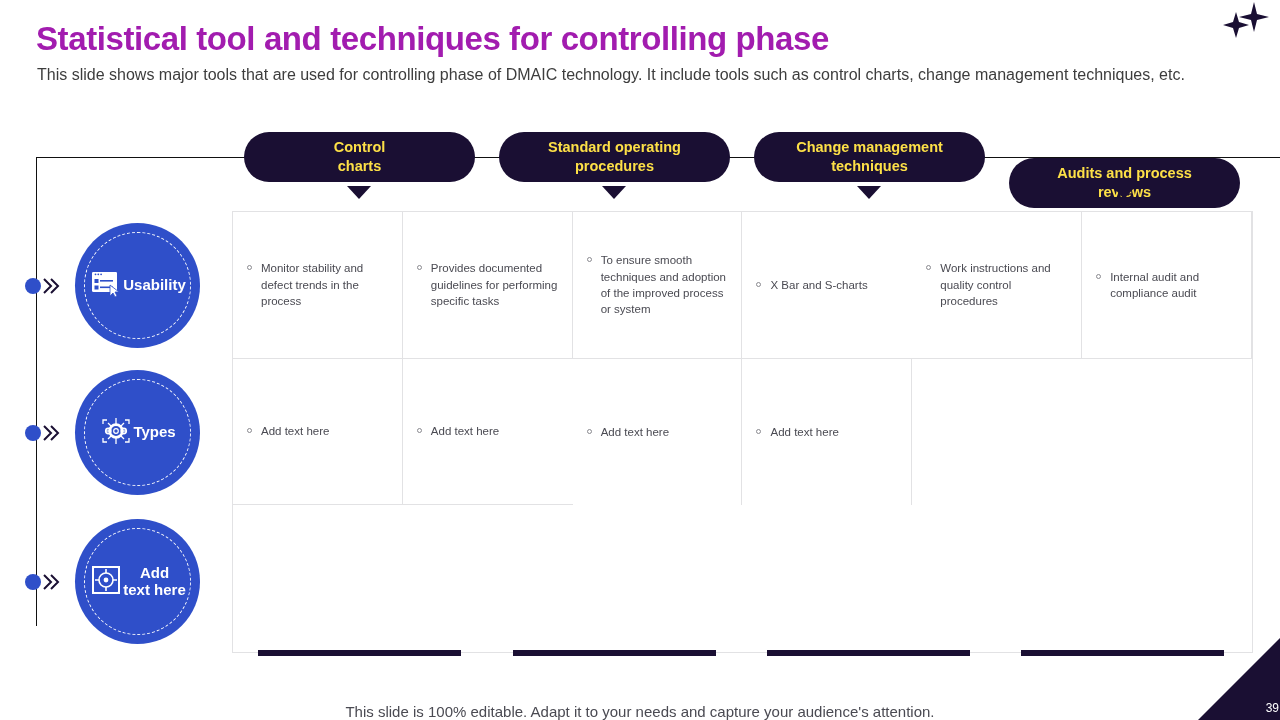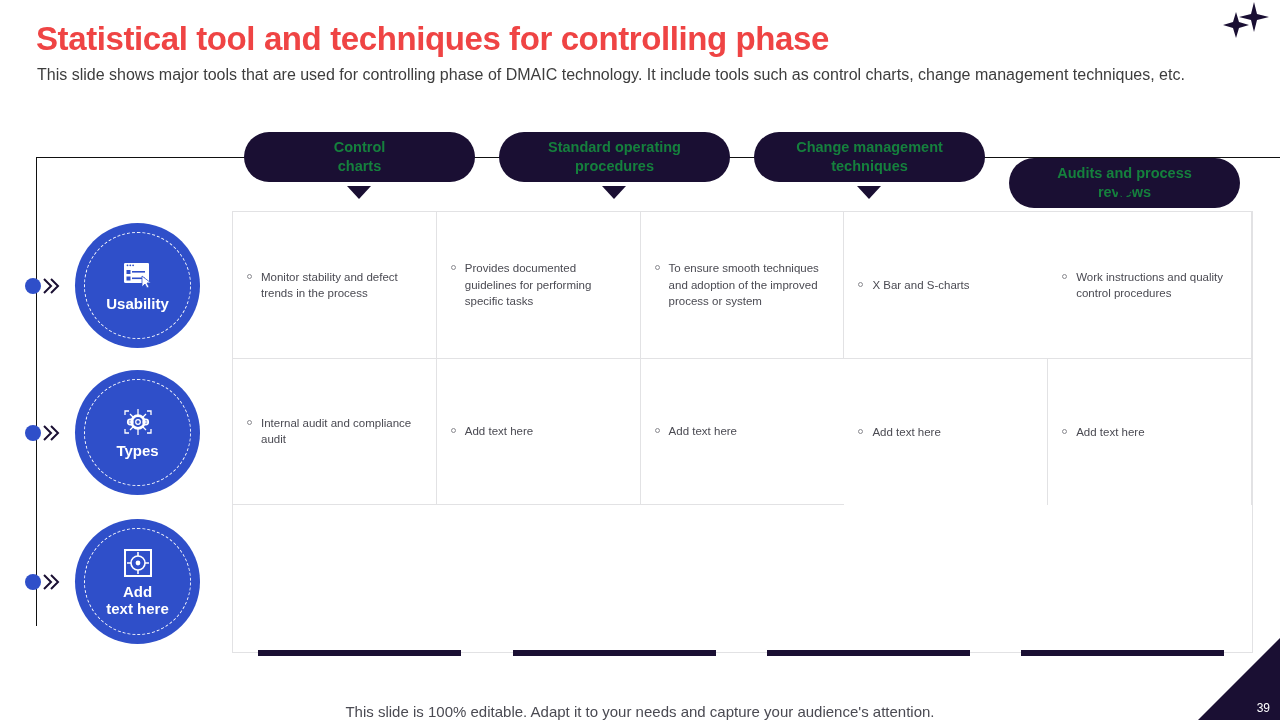--- a/index.html
+++ b/index.html
@@ -10,21 +10,21 @@
     overflow: hidden;
   }
   .slide { position: relative; width: 1280px; height: 720px; background: #fff; }
 
   
   .sparkles { position: absolute; top: 0; right: 8px; width: 64px; height: 48px; }
 
   
   .title {
     position: absolute; left: 36px; top: 20px;
-    font-size: 33px; font-weight: bold; color: #ef4444;
+    font-size: 33px; font-weight: bold; color: #a21caf;
     letter-spacing: -0.4px; white-space: nowrap;
   }
   .subtitle {
     position: absolute; left: 37px; top: 66px;
     font-size: 16px; color: #3d3d3d; white-space: nowrap;
   }
 
   
   .rail-v {
     position: absolute; left: 36px; top: 157px;
@@ -46,21 +46,21 @@
   }
   .node-1 { top: 275px; }
   .node-2 { top: 422px; }
   .node-3 { top: 571px; }
 
   
   .circle {
     position: absolute; left: 75px;
     width: 125px; height: 125px; border-radius: 50%;
     background: #2f4fc9;
-    display: flex; flex-direction: column;
+    display: flex; flex-direction: row;
     align-items: center; justify-content: center;
   }
   .circle::after {
     content: ""; position: absolute;
     left: 9px; top: 9px; right: 9px; bottom: 9px;
     border: 1.6px dashed #ffffff; border-radius: 50%;
     opacity: .95;
   }
   .circle .ico {
     position: relative; z-index: 2;
@@ -74,38 +74,38 @@
   }
   .c1 { top: 223px; }
   .c2 { top: 370px; }
   .c3 { top: 519px; }
 
   
   .pill {
     position: absolute; top: 132px; height: 50px;
     background: #1a0f33; border-radius: 26px;
     display: flex; align-items: center; justify-content: center;
-    color: #15803d; font-size: 14.5px; font-weight: bold;
+    color: #fde047; font-size: 14.5px; font-weight: bold;
     text-align: center; line-height: 1.3;
   }
   .tri {
     position: absolute; top: 186px;
     width: 0; height: 0;
     border-left: 12px solid transparent;
     border-right: 12px solid transparent;
     border-top: 13px solid #1a0f33;
   }
 
   
   .table {
     position: absolute; left: 232px; top: 211px;
     width: 1021px; height: 442px;
     border: 1px solid #e2e2e4;
     display: grid;
-    grid-template-columns: repeat(5, 1fr);
+    grid-template-columns: repeat(6, 1fr);
     grid-template-rows: repeat(3, 1fr);
   }
   .cell {
     border-right: 1px solid #e2e2e4;
     border-bottom: 1px solid #e2e2e4;
     position: relative;
     display: flex; align-items: center;
     padding: 0 14px 0 14px;
   }
   .cell:nth-child(4n) { border-right: none; }
@@ -131,21 +131,21 @@
     position: absolute; left: 0; right: 0; top: 703px;
     text-align: center; font-size: 15px; color: #4a4a52;
   }
   .corner {
     position: absolute; right: 0; bottom: 0;
     width: 0; height: 0;
     border-left: 82px solid transparent;
     border-bottom: 82px solid #1a0f33;
   }
   .pageno {
-    position: absolute; right: 10px; bottom: 5px;
+    position: absolute; right: 1px; bottom: 5px;
     color: #fff; font-size: 12px;
   }
 </style>
 </head>
 <body>
 
 <div class="slide">
 
   <div class="sparkles">
     <svg width="64" height="48" viewBox="0 0 64 48">

